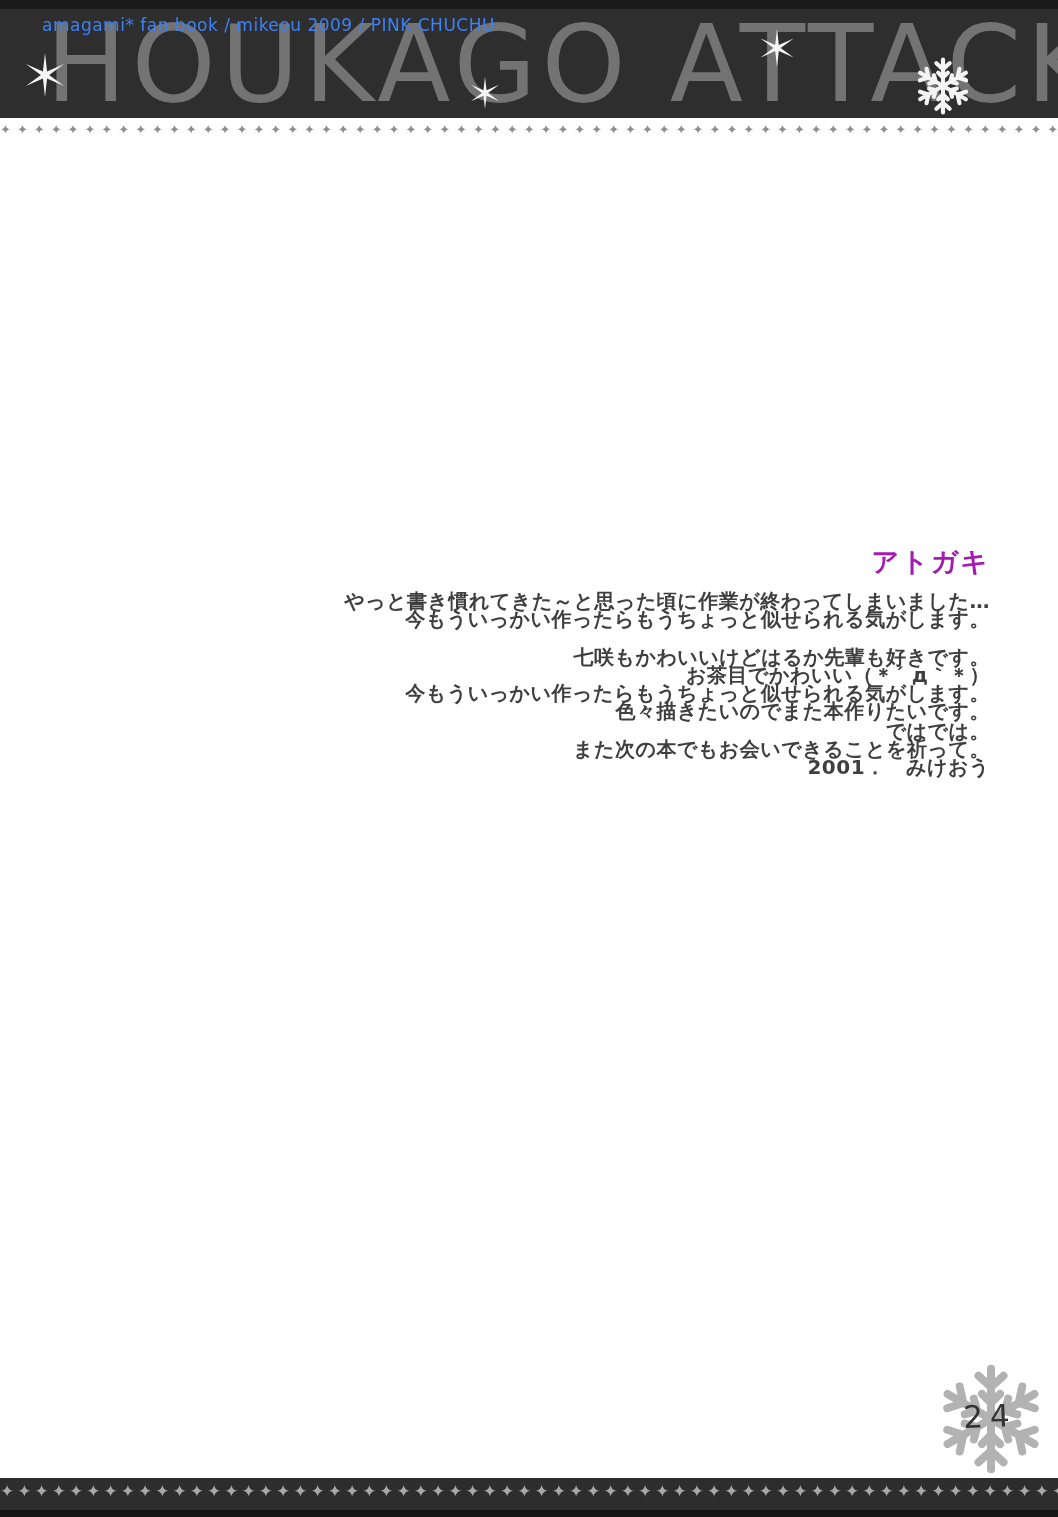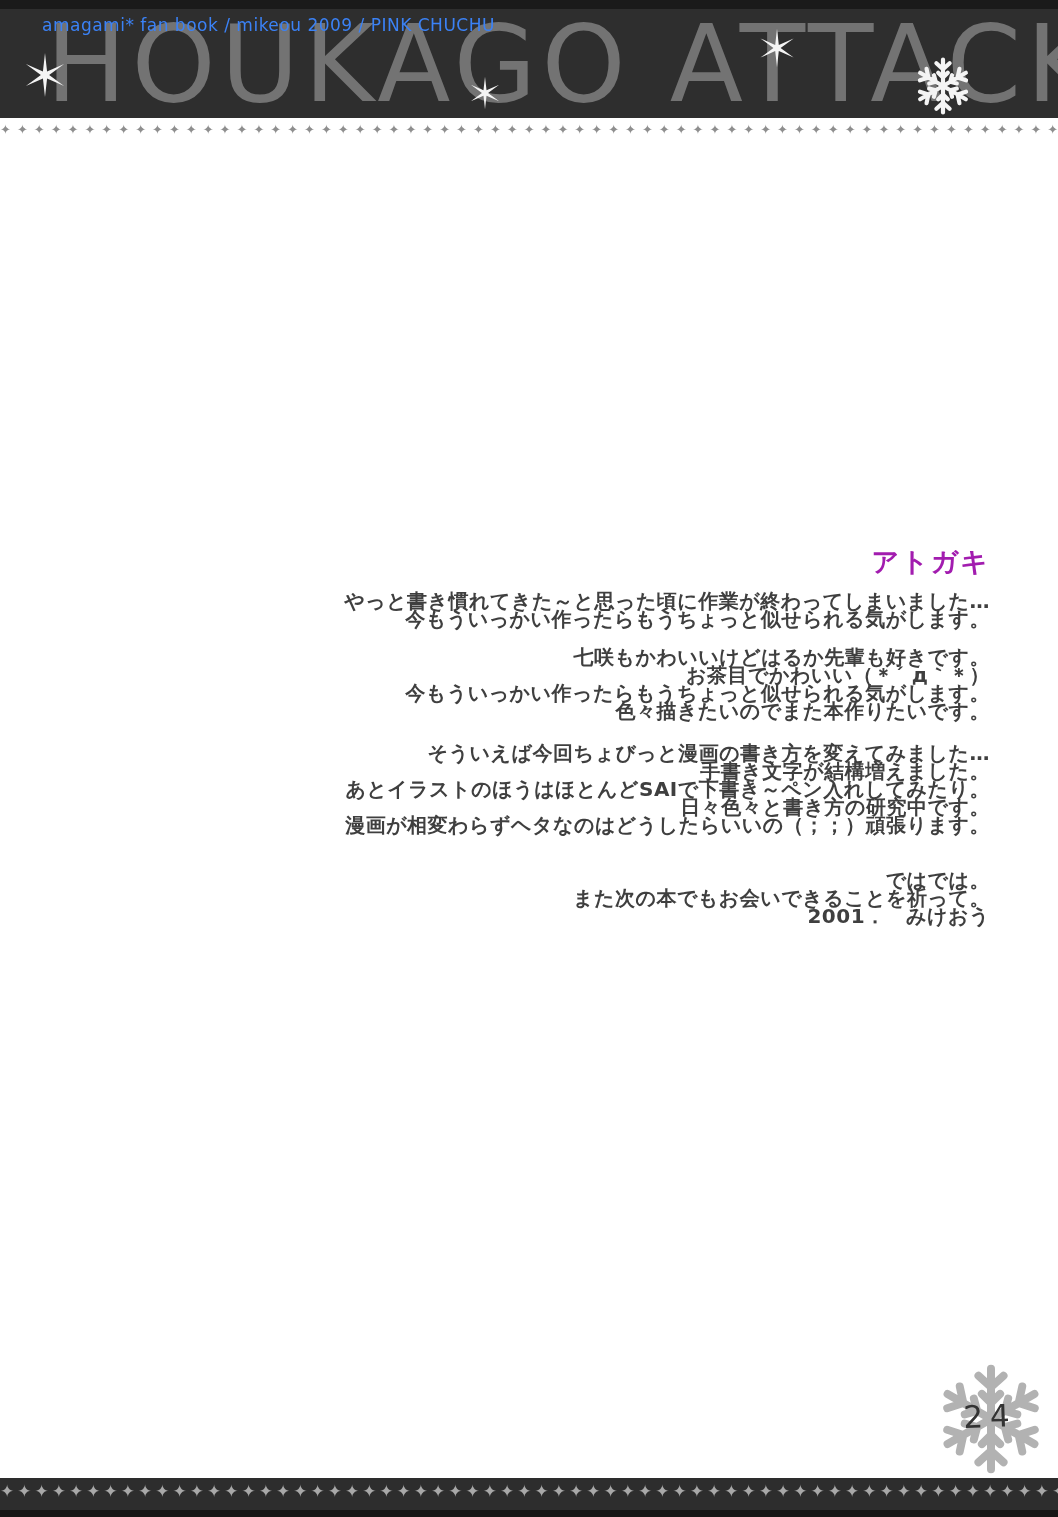--- a/index.html
+++ b/index.html
@@ -48,21 +48,21 @@
   .afterword h1 {
     font-size:27px; line-height:28px; font-weight:800; color:#a21caf;
     margin-bottom:16px; letter-spacing:2px;
   }
   .afterword p {
     font-size:20px; line-height:18px; font-weight:700;
     letter-spacing:0.5px; white-space:nowrap;
   }
   .blk-0 { margin-bottom:20px; }
   .blk-1 { margin-bottom:15px; }
-  .blk-2 { margin-bottom:24px; }
+  .blk-2 { margin-bottom:2px; }
   .blk-3 { margin-bottom:37px; }
 
   
   .page-number {
     position:absolute; left:952px; top:1398px; width:76px;
     text-align:center; font-size:31px; letter-spacing:7px;
     color:#333333; font-weight:400; z-index:2;
     transform:rotate(-2deg);
   }
 
@@ -147,27 +147,20 @@
     </div>
 
 
     <div class="blk-2">
       <p>七咲もかわいいけどはるか先輩も好きです。</p>
       <p>お茶目でかわいい（＊´ д｀＊）</p>
       <p>今もういっかい作ったらもうちょっと似せられる気がします。</p>
       <p>色々描きたいのでまた本作りたいです。</p>
     </div>
 
-    <div class="blk-3">
-      <p>そういえば今回ちょびっと漫画の書き方を変えてみました…</p>
-      <p>手書き文字が結構増えました。</p>
-      <p>あとイラストのほうはほとんどSAIで下書き～ペン入れしてみたり。</p>
-      <p>日々色々と書き方の研究中です。</p>
-      <p>漫画が相変わらずヘタなのはどうしたらいいの（；；）頑張ります。</p>
-    </div>
 
     <div class="blk-4">
       <p>ではでは。</p>
       <p>また次の本でもお会いできることを祈って。</p>
       <p>2001．　みけおう</p>
     </div>
   </div>
 
   <svg class="icon gray-flake" style="left:934px; top:1362px; width:114px; height:114px;">
       <use href="#sym-snowflake"></use>

